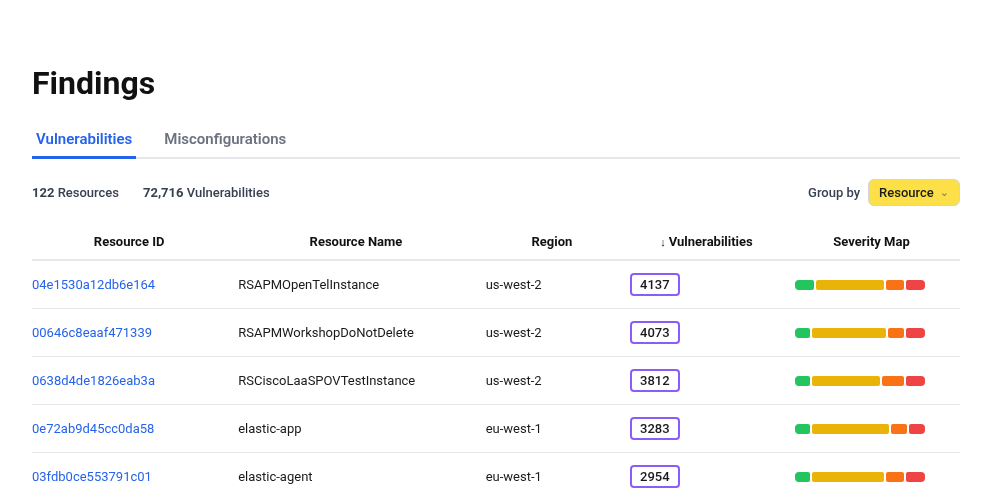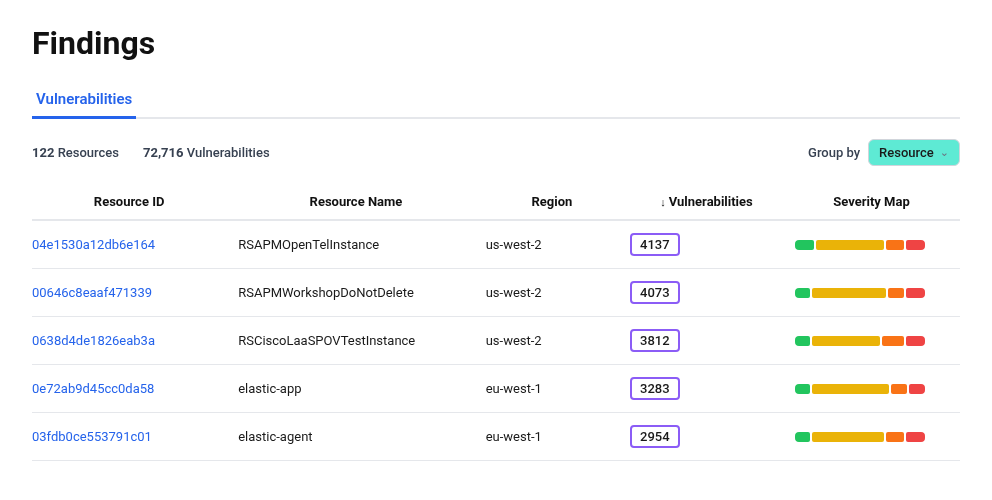--- a/index.html
+++ b/index.html
@@ -8,20 +8,21 @@
       background: #fff;
       color: #1a1a1a;
       padding: 24px 32px;
       font-size: 14px;
     }
     h1 {
       font-size: 32px;
       font-weight: 700;
       margin-bottom: 20px;
       color: #111;
+      margin-top: 40px;
     }
     .tabs {
       display: flex;
       border-bottom: 2px solid #e5e7eb;
       margin-bottom: 20px;
     }
     .tab {
       padding: 8px 4px;
       margin-right: 24px;
       font-size: 15px;
@@ -59,21 +60,21 @@
       font-weight: 500;
     }
     .group-by-select {
       display: flex;
       align-items: center;
       border: 1px solid #d1d5db;
       border-radius: 6px;
       padding: 5px 10px;
       font-size: 13px;
       cursor: pointer;
-      background: #5eead4;
+      background: #fde047;
       gap: 6px;
     }
     .group-by-select span {
       font-weight: 500;
     }
     .chevron {
       font-size: 11px;
       color: #6b7280;
     }
     table {
@@ -147,20 +148,21 @@
       margin-right: 3px;
     }
   </style>
 </head>
 <body>
 
 <h1>Findings</h1>
 
 <div class="tabs">
   <div class="tab active">Vulnerabilities</div>
+  <div class="tab">Misconfigurations</div>
 </div>
 
 <div class="stats-row">
   <div class="stats">
     <span>
       <strong>122</strong>
       <span>Resources</span>
     </span>
     <span>
       <strong>72,716</strong>

